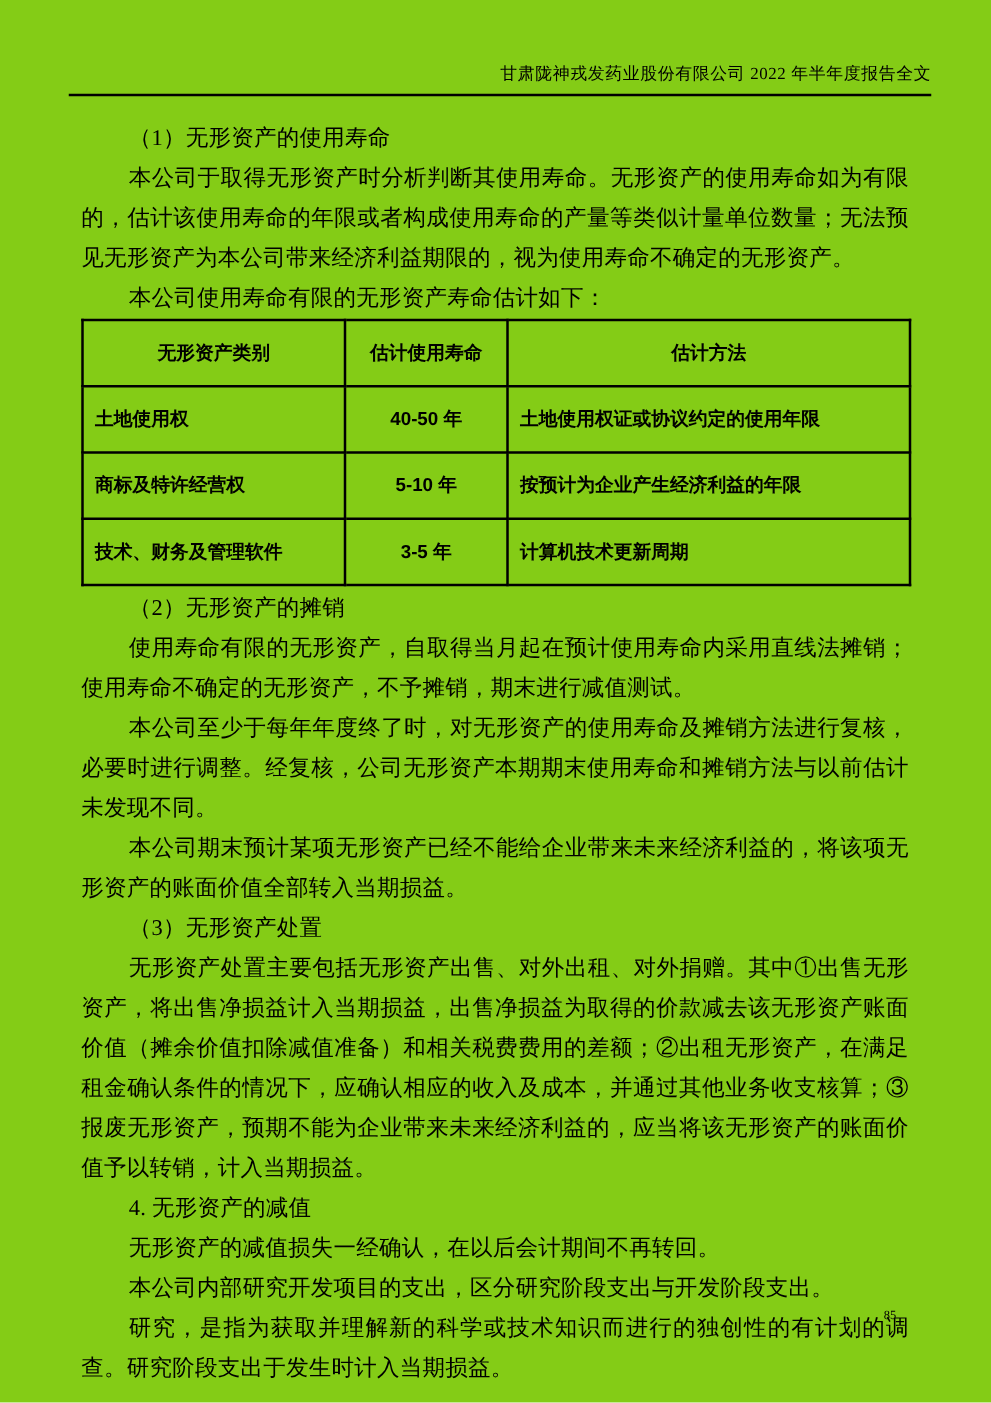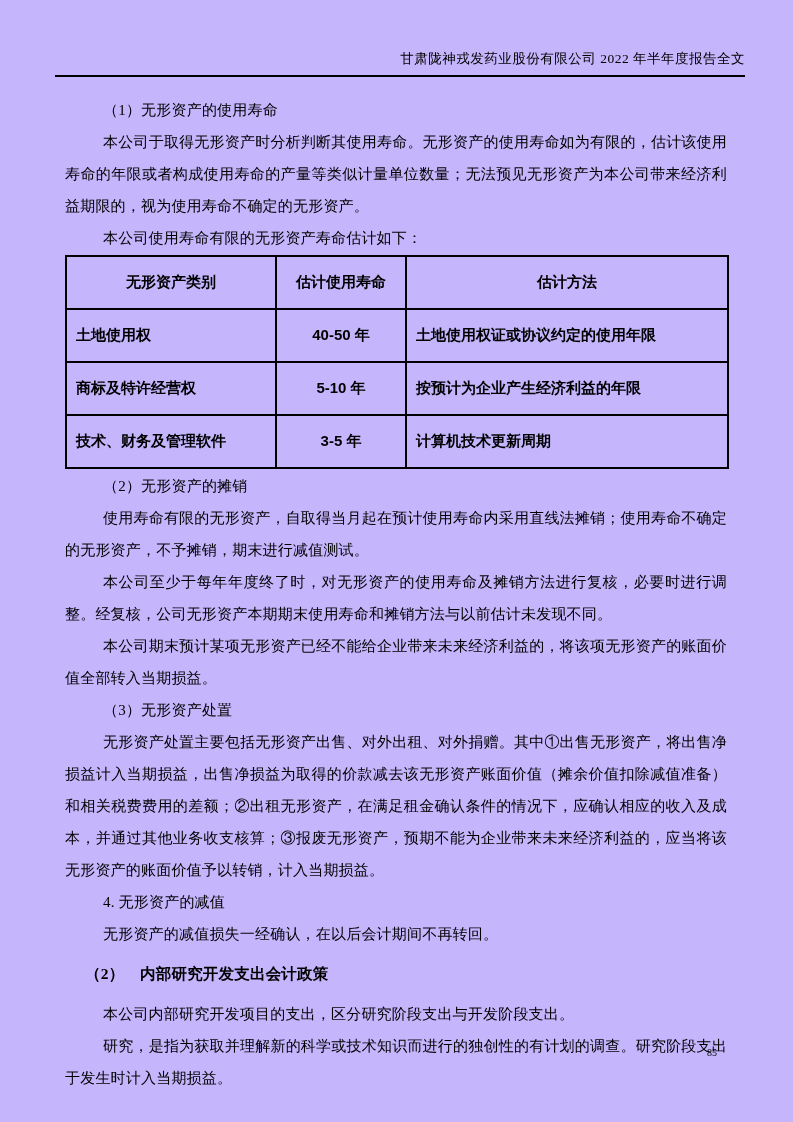--- a/index.html
+++ b/index.html
@@ -4,21 +4,21 @@
 <style>
   html, body {
     margin: 0;
     padding: 0;
     background: #ffffff;
   }
   .page {
     position: relative;
     width: 793px;
     height: 1122px;
-    background: #c4b5fd;
+    background: #84cc16;
     color: #000000;
     font-family: "Liberation Serif", "DejaVu Serif", serif;
     overflow: hidden;
   }
   .doc-header {
     position: absolute;
     top: 50px;
     left: 55px;
     right: 48px;
     text-align: right;
@@ -28,21 +28,21 @@
     padding-bottom: 7px;
   }
   .content {
     position: absolute;
     top: 94px;
     left: 65px;
     width: 662px;
   }
   .content p {
     margin: 0;
-    font-size: 15px;
+    font-size: 18px;
     line-height: 32px;
     text-align: justify;
     text-indent: 38px;
     letter-spacing: 0.2px;
   }
   .content p.section-heading {
     text-align: left;
   }
   .content p.bold-heading {
     font-weight: bold;
@@ -137,21 +137,20 @@
     <p>使用寿命有限的无形资产，自取得当月起在预计使用寿命内采用直线法摊销；使用寿命不确定的无形资产，不予摊销，期末进行减值测试。</p>
     <p>本公司至少于每年年度终了时，对无形资产的使用寿命及摊销方法进行复核，必要时进行调整。经复核，公司无形资产本期期末使用寿命和摊销方法与以前估计未发现不同。</p>
     <p>本公司期末预计某项无形资产已经不能给企业带来未来经济利益的，将该项无形资产的账面价值全部转入当期损益。</p>
 
     <p class="section-heading">（3）无形资产处置</p>
     <p>无形资产处置主要包括无形资产出售、对外出租、对外捐赠。其中①出售无形资产，将出售净损益计入当期损益，出售净损益为取得的价款减去该无形资产账面价值（摊余价值扣除减值准备）和相关税费费用的差额；②出租无形资产，在满足租金确认条件的情况下，应确认相应的收入及成本，并通过其他业务收支核算；③报废无形资产，预期不能为企业带来未来经济利益的，应当将该无形资产的账面价值予以转销，计入当期损益。</p>
 
     <p class="section-heading">4. 无形资产的减值</p>
     <p>无形资产的减值损失一经确认，在以后会计期间不再转回。</p>
 
-    <p class="bold-heading">（2）　内部研究开发支出会计政策</p>
     <p>本公司内部研究开发项目的支出，区分研究阶段支出与开发阶段支出。</p>
     <p>研究，是指为获取并理解新的科学或技术知识而进行的独创性的有计划的调查。研究阶段支出于发生时计入当期损益。</p>
 
   </div>
 
   <div class="page-number">85</div>
 
 </div>
 
 </body></html>

